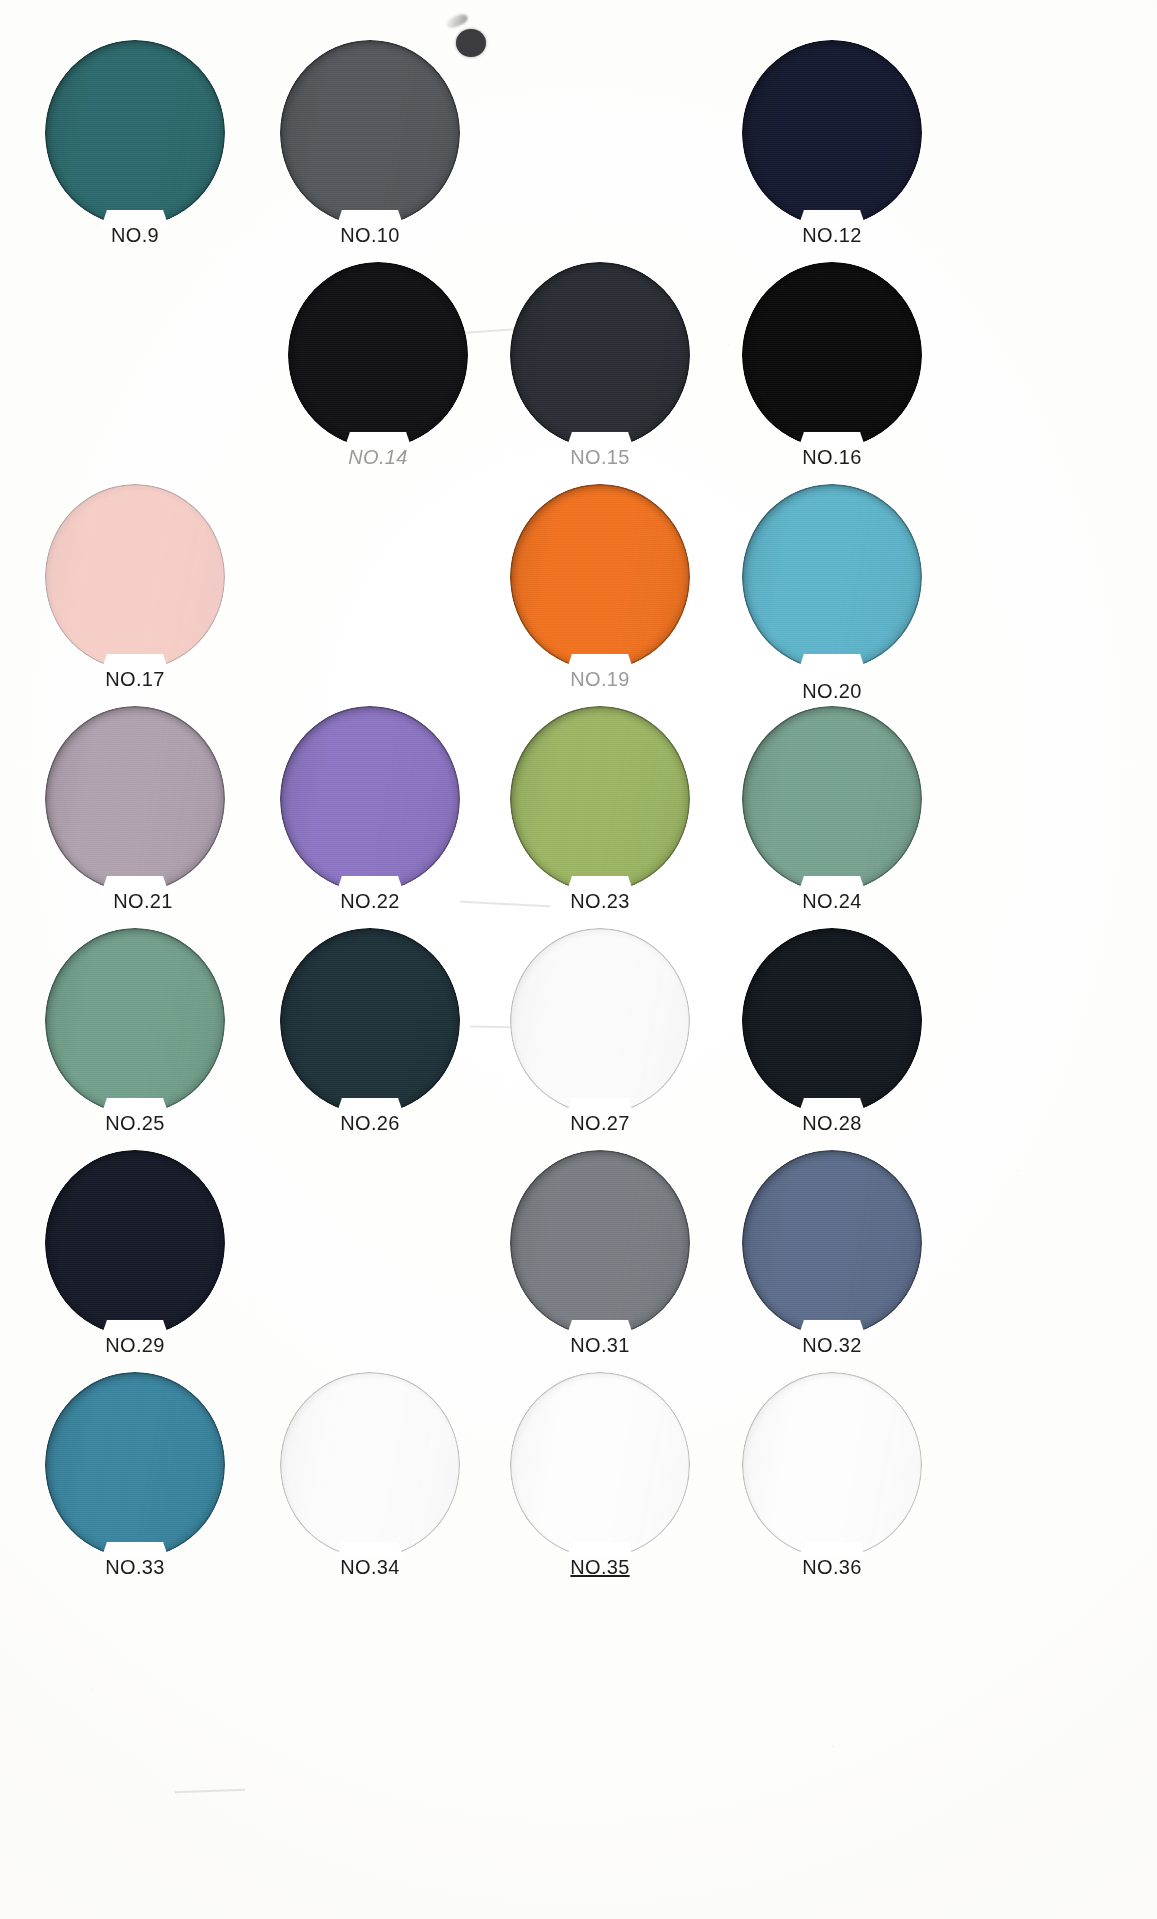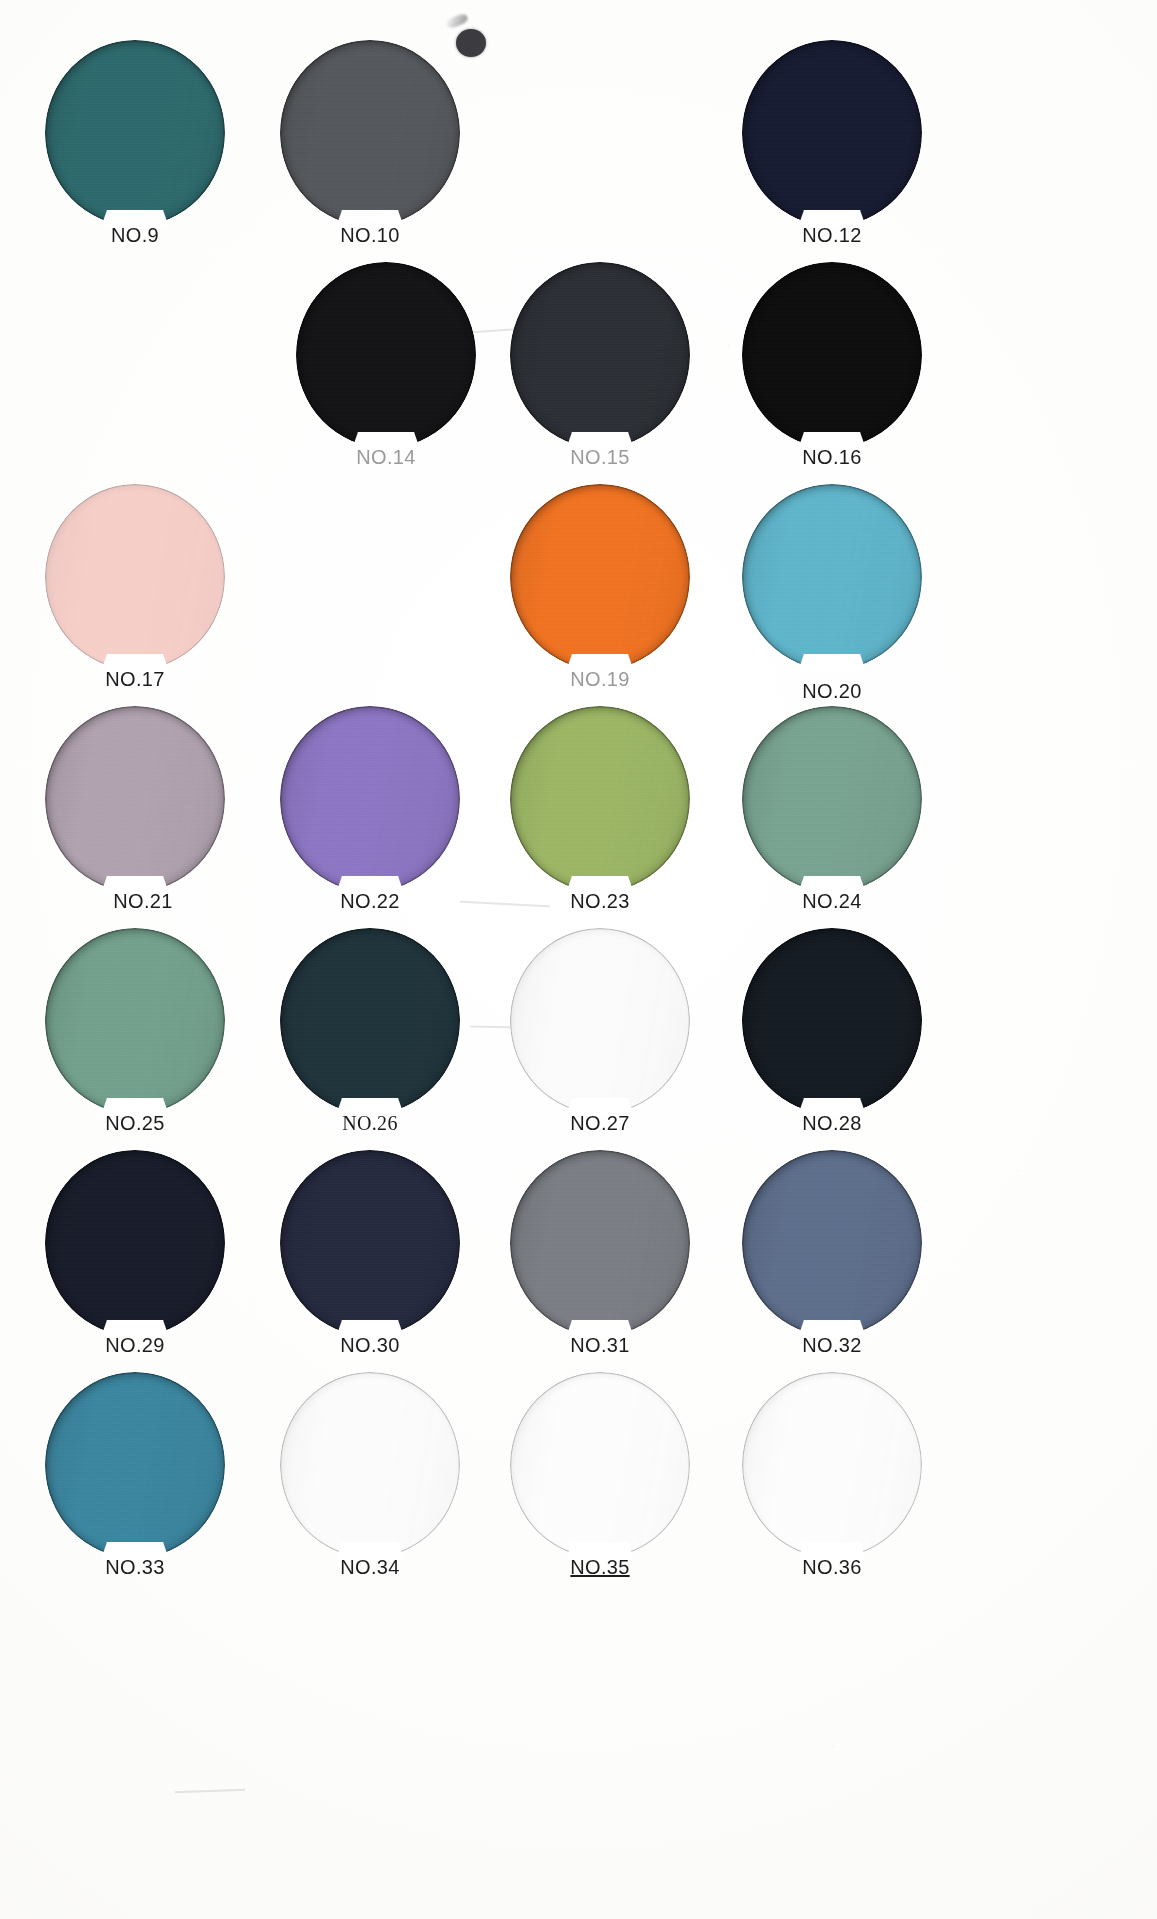--- a/index.html
+++ b/index.html
@@ -192,21 +192,21 @@
     <div class="cell" style="left: 742px; top: 40px; width: 180px; height: 232px;">
       <div class="pan" style="width: 180px; height: 186px;">
         <div class="pan-inner" style="background: rgb(23, 27, 50);"></div>
         <div class="stria"></div>
         <div class="sheen"></div>
         <div class="rim"></div>
       </div>
       <div class="notch" style="bottom: auto; top: 170px;"></div>
       <div class="label" style="top: 184px;">NO.12</div>
     </div>
-    <div class="cell" style="left: 296px; top: 262px; width: 180px; height: 232px;">
+    <div class="cell" style="left: 288px; top: 262px; width: 180px; height: 232px; font-style: italic;">
       <div class="pan" style="width: 180px; height: 186px;">
         <div class="pan-inner" style="background: rgb(19, 19, 22);"></div>
         <div class="stria"></div>
         <div class="sheen"></div>
         <div class="rim"></div>
       </div>
       <div class="notch" style="bottom: auto; top: 170px;"></div>
       <div class="label dim" style="top: 184px;">NO.14</div>
     </div>
     <div class="cell" style="left: 510px; top: 262px; width: 180px; height: 232px;">
@@ -310,21 +310,21 @@
       <div class="label" style="top: 184px;">NO.25</div>
     </div>
     <div class="cell" style="left: 280px; top: 928px; width: 180px; height: 232px;">
       <div class="pan" style="width: 180px; height: 186px;">
         <div class="pan-inner" style="background: rgb(31, 51, 59);"></div>
         <div class="stria"></div>
         <div class="sheen"></div>
         <div class="rim"></div>
       </div>
       <div class="notch" style="bottom: auto; top: 170px;"></div>
-      <div class="label" style="top: 184px; font-family: Liberation Serif, serif;">NO.26</div>
+      <div class="label" style="top: 184px;">NO.26</div>
     </div>
     <div class="cell" style="left: 510px; top: 928px; width: 180px; height: 232px;">
       <div class="pan light" style="width: 180px; height: 186px;">
         <div class="pan-inner" style="background: rgb(251, 251, 251);"></div>
         <div class="stria"></div>
         <div class="sheen"></div>
         <div class="rim"></div>
       </div>
       <div class="notch" style="bottom: auto; top: 170px;"></div>
       <div class="label" style="top: 184px;">NO.27</div>
@@ -342,30 +342,20 @@
     <div class="cell" style="left: 45px; top: 1150px; width: 180px; height: 232px;">
       <div class="pan" style="width: 180px; height: 186px;">
         <div class="pan-inner" style="background: rgb(24, 28, 42);"></div>
         <div class="stria"></div>
         <div class="sheen"></div>
         <div class="rim"></div>
       </div>
       <div class="notch" style="bottom: auto; top: 170px;"></div>
       <div class="label" style="top: 184px;">NO.29</div>
     </div>
-    <div class="cell" style="left: 280px; top: 1150px; width: 180px; height: 232px;">
-      <div class="pan" style="width: 180px; height: 186px;">
-        <div class="pan-inner" style="background: rgb(37, 41, 63);"></div>
-        <div class="stria"></div>
-        <div class="sheen"></div>
-        <div class="rim"></div>
-      </div>
-      <div class="notch" style="bottom: auto; top: 170px;"></div>
-      <div class="label" style="top: 184px;">NO.30</div>
-    </div>
     <div class="cell" style="left: 510px; top: 1150px; width: 180px; height: 232px;">
       <div class="pan" style="width: 180px; height: 186px;">
         <div class="pan-inner" style="background: rgb(123, 127, 133);"></div>
         <div class="stria"></div>
         <div class="sheen"></div>
         <div class="rim"></div>
       </div>
       <div class="notch" style="bottom: auto; top: 170px;"></div>
       <div class="label" style="top: 184px;">NO.31</div>
     </div>

